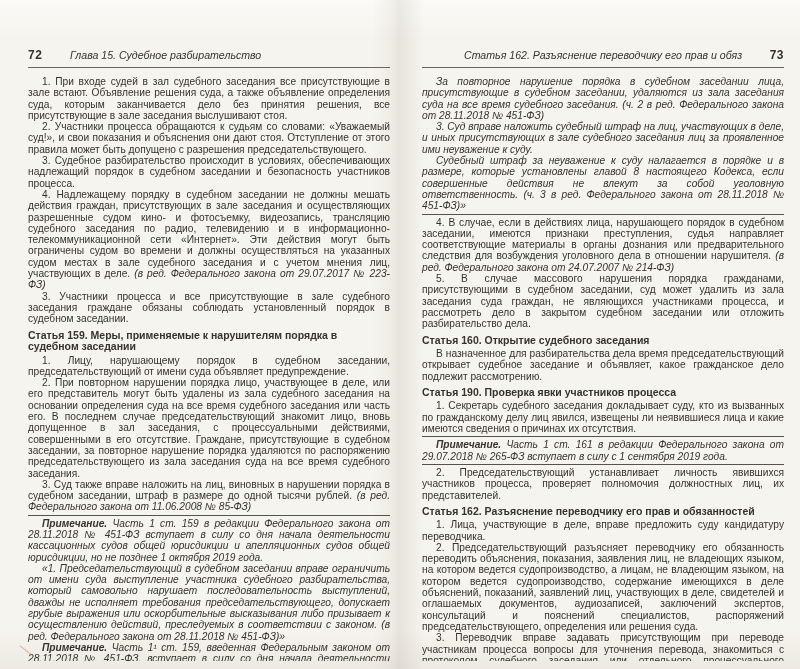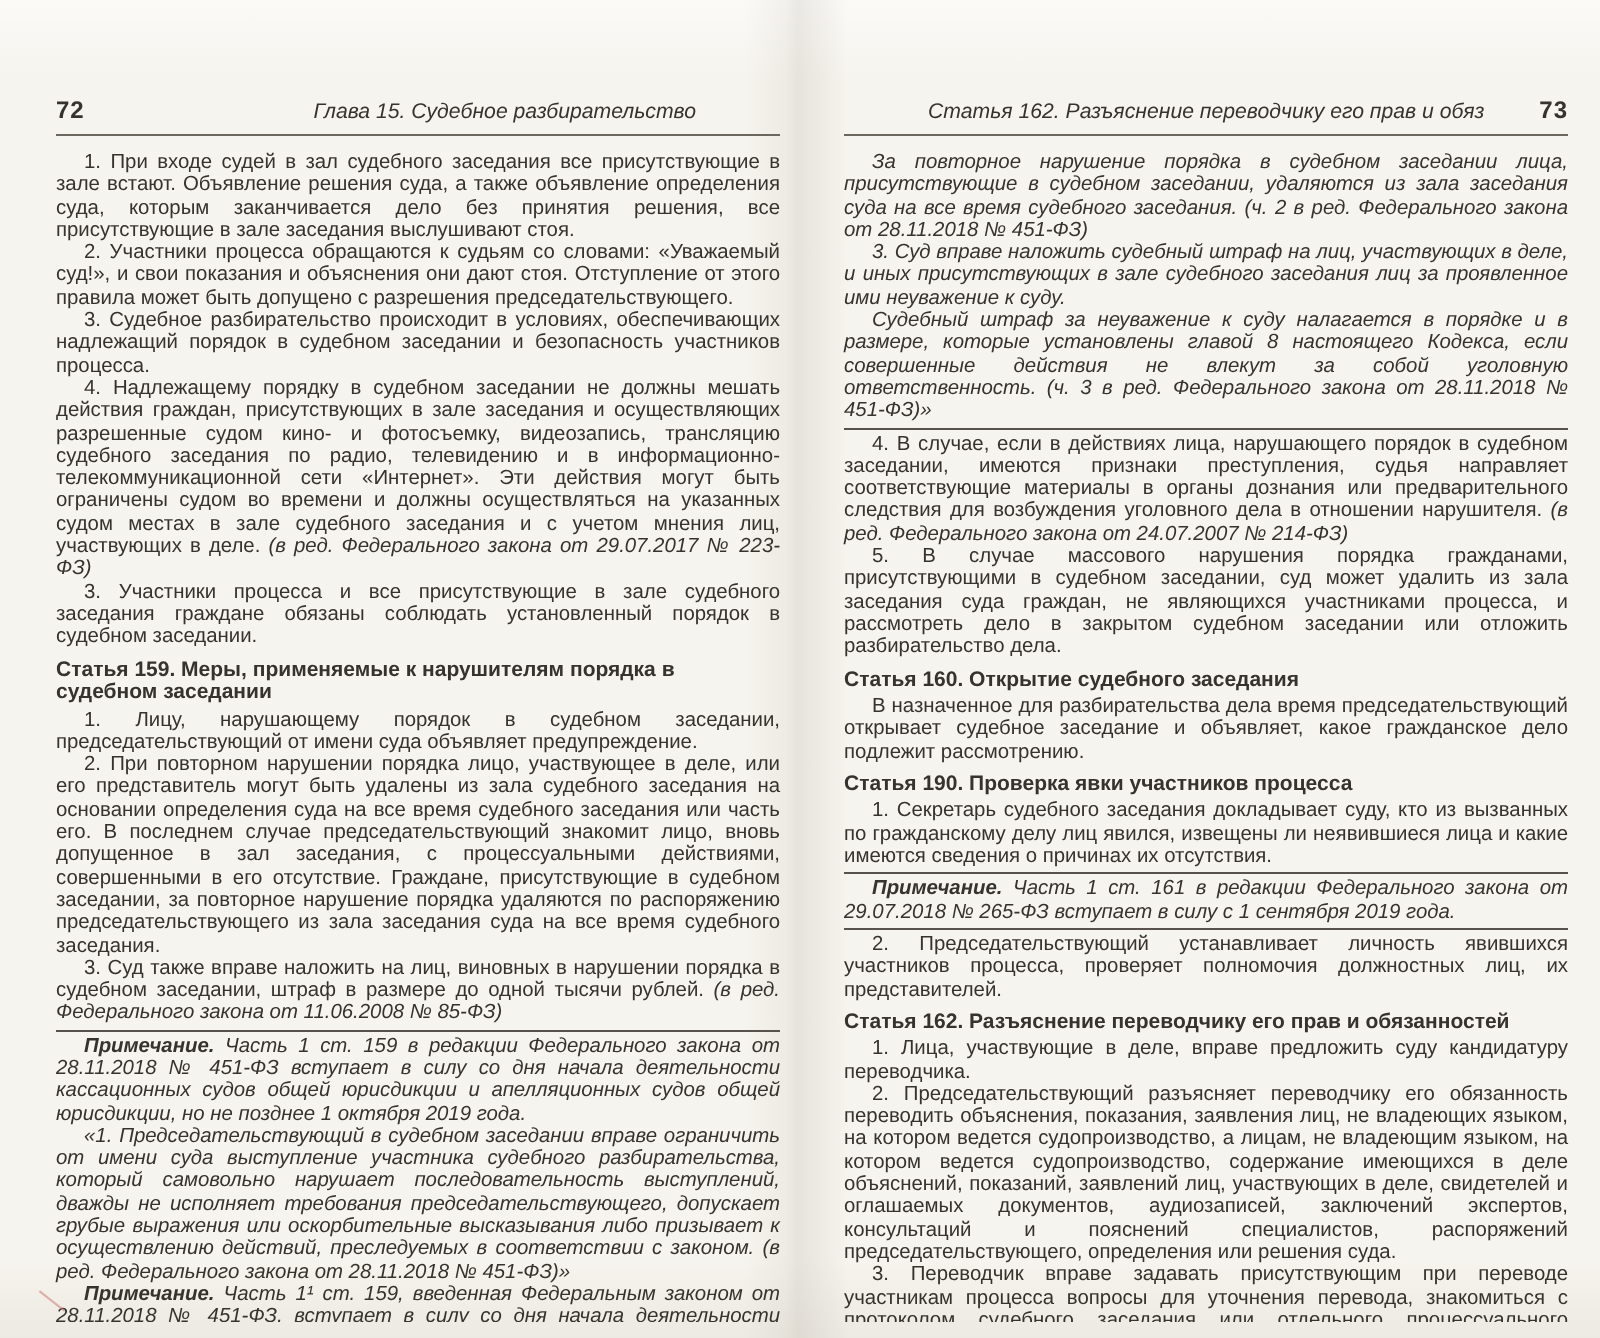--- a/index.html
+++ b/index.html
@@ -41,21 +41,21 @@
     display: flex;
     align-items: baseline;
     border-bottom: 1px solid #6b665e;
     padding-bottom: 5px;
     margin-bottom: 8px;
   }
   .pgnum { width: 42px; font-size: 12px; font-weight: bold; letter-spacing: 0.5px; margin-top: 32px; }
   .page.right .pgnum { text-align: right; }
   .rhead {
     flex: 1;
-    text-align: right;
+    text-align: left;
     font-style: italic;
     font-size: 10.6px;
     white-space: nowrap;
     overflow: hidden;
   }
   .spacer { width: 42px; }
 
   .content p {
     margin: 0;
     font-size: 10.2px;

